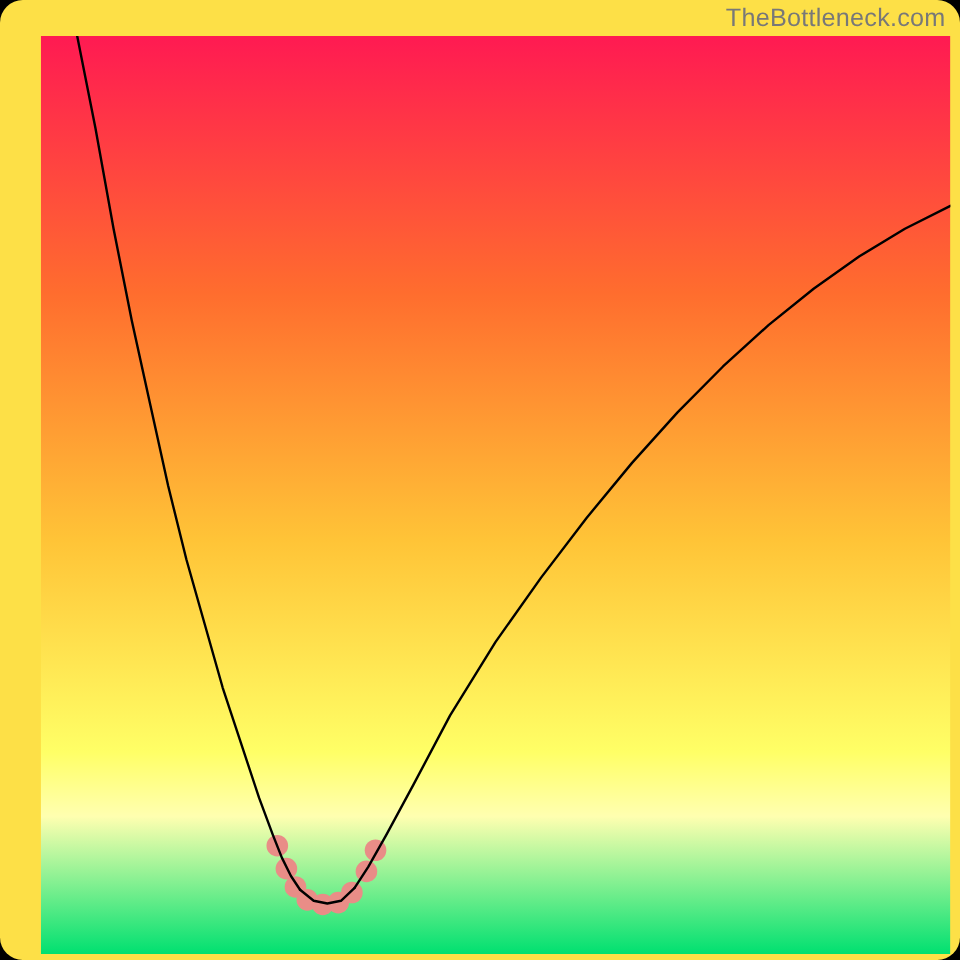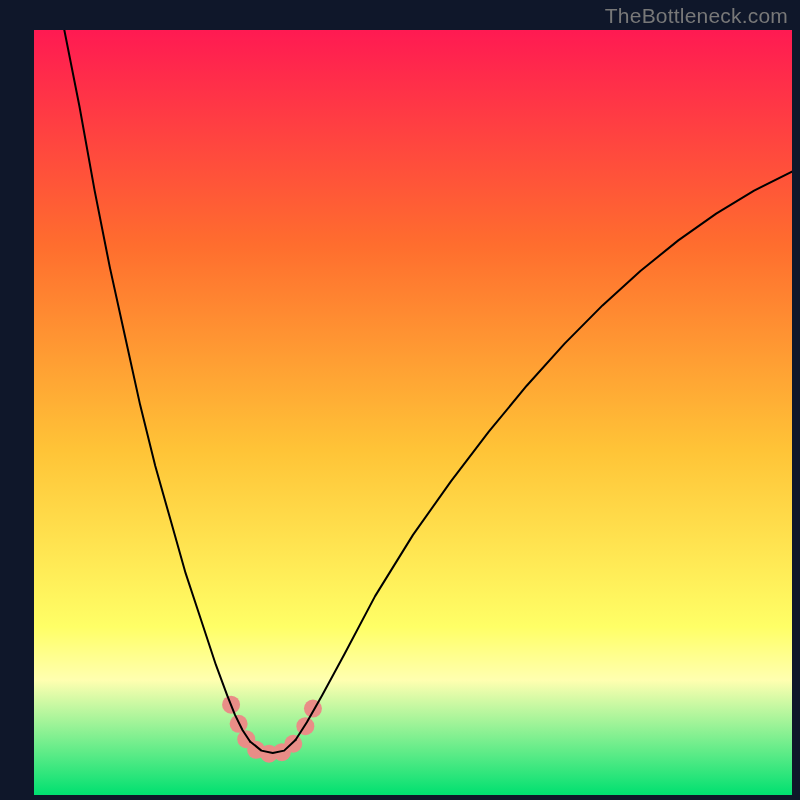--- a/index.html
+++ b/index.html
@@ -7,21 +7,22 @@
     padding: 0;
     width: 800px;
     height: 800px;
     background: #000;
     overflow: hidden;
   }
   .frame {
     position: relative;
     width: 800px;
     height: 800px;
-    background: #0f172a;
+    background: #fde047;
+    border-radius: 19px;
   }
   .plot-area {
     position: absolute;
     box-sizing: border-box;
   }
   .watermark {
     position: absolute;
     font-family: Arial, Helvetica, sans-serif;
     color: #787878;
     font-weight: 500;

